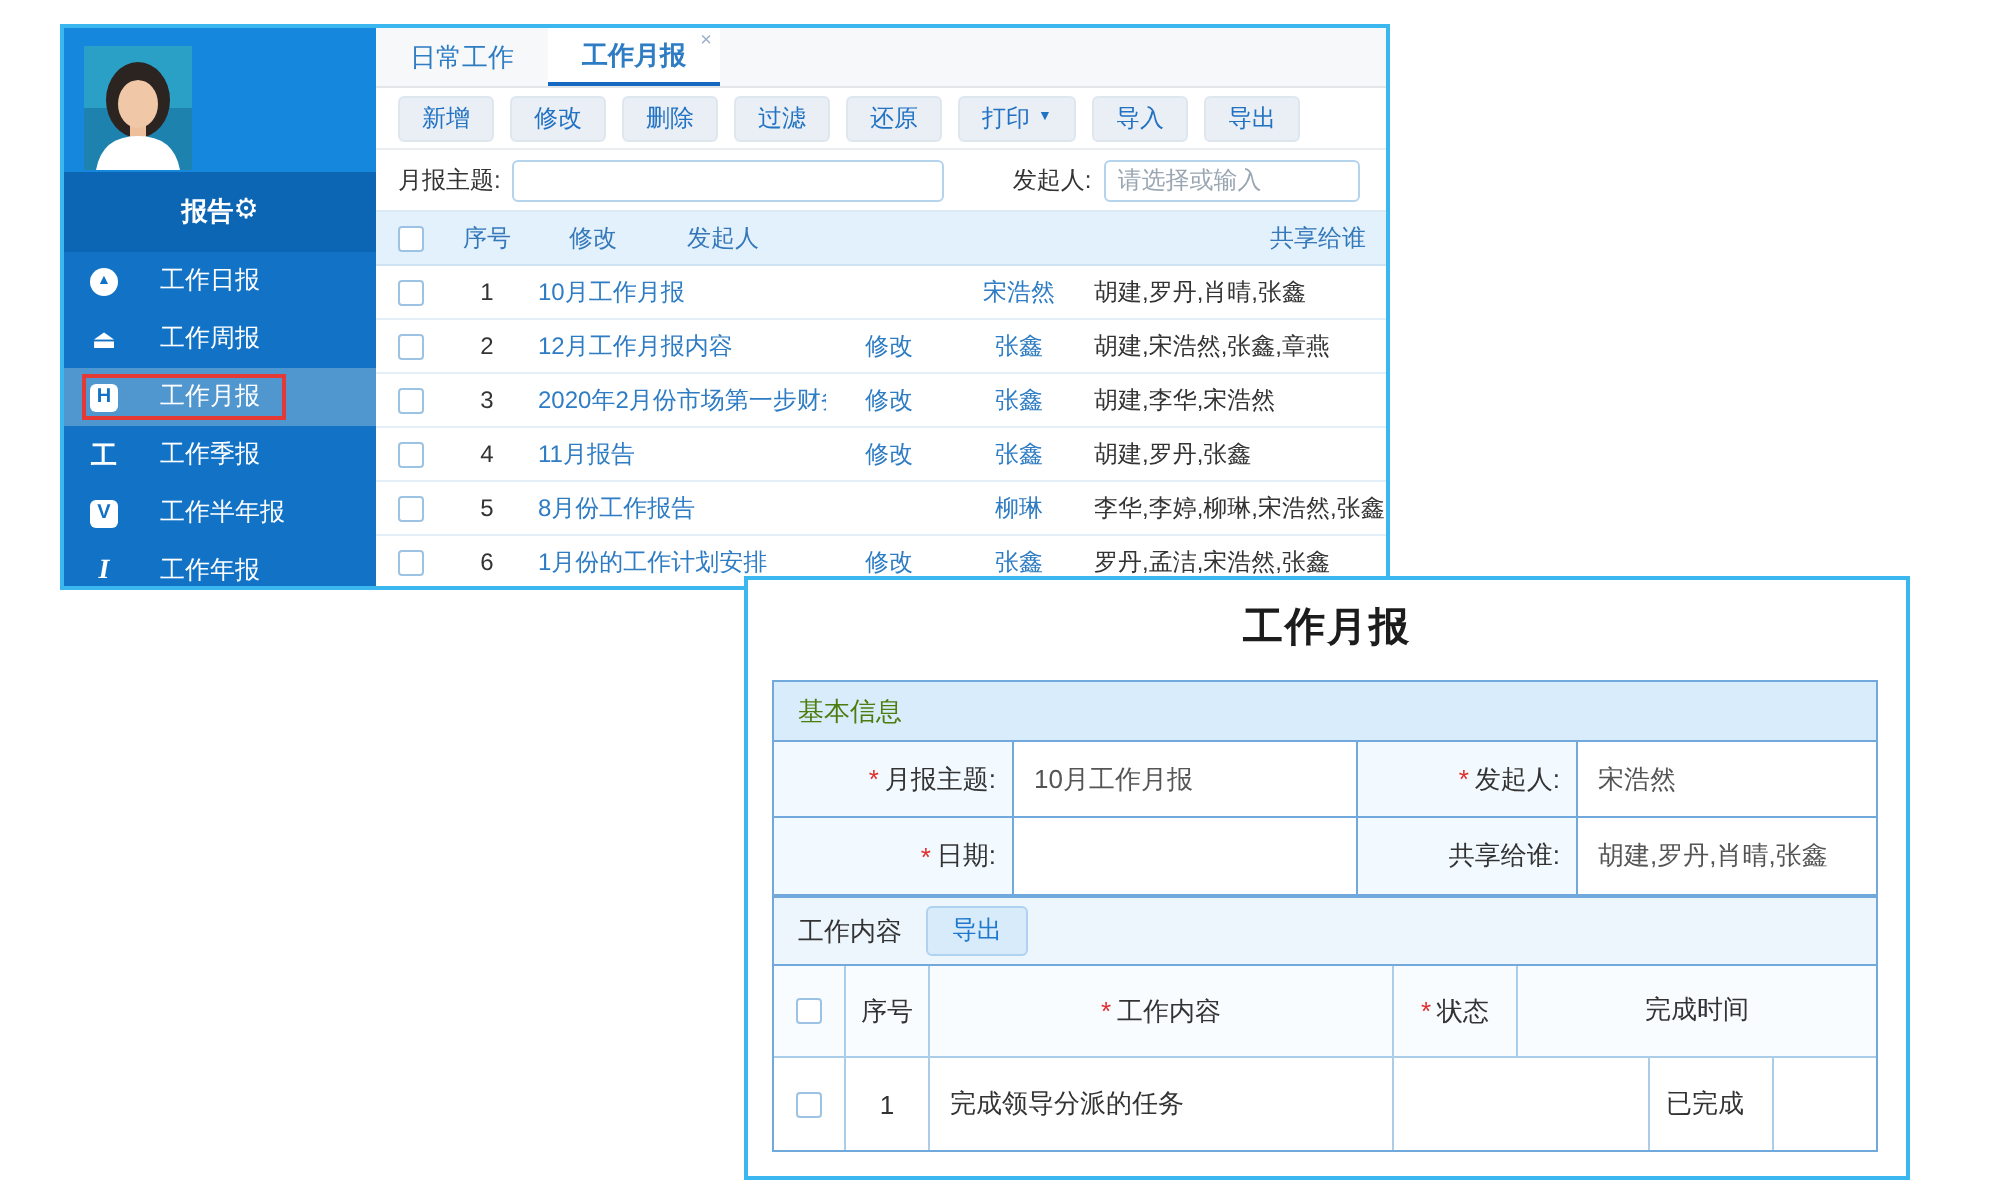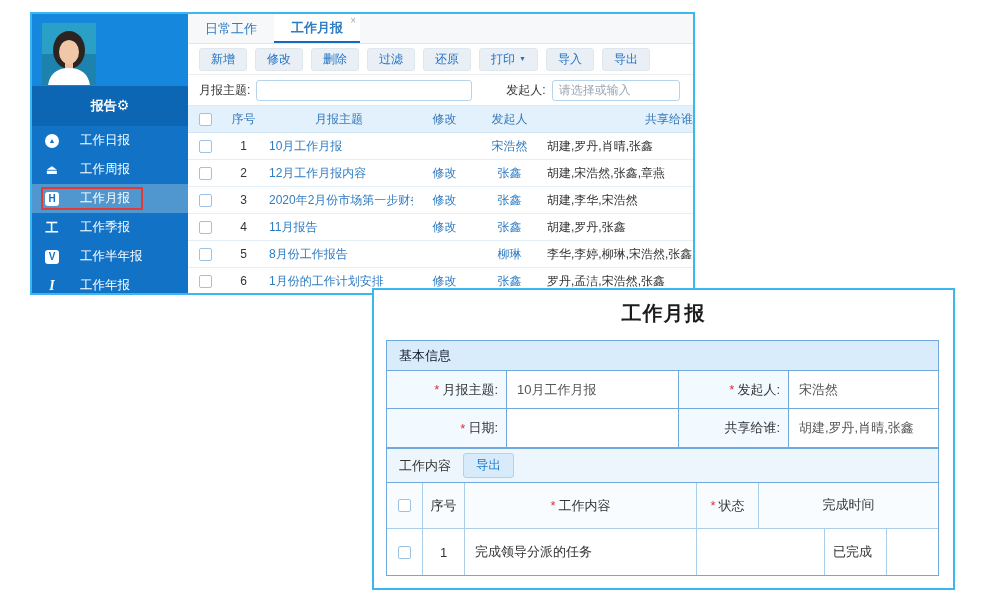--- a/index.html
+++ b/index.html
@@ -58,33 +58,33 @@
     color:var(--table_header_text,#3578b9);border-bottom:1px solid #cfe3f3;}
   .g-row{display:flex;height:27px;align-items:center;border-bottom:1px solid #e4eef7;color:#333;}
   .c{flex-shrink:0;padding:0 4px;white-space:nowrap;overflow:hidden;}
   .c-cb{width:34px;display:flex;justify-content:center;}
   .c-no{width:43px;text-align:center;}
   .c-topic{width:148px;}
   .g-head .c-topic{text-align:center;}
   .c-mod{width:63px;text-align:center;}
   .c-init{width:67px;text-align:center;}
   .c-shared{flex:1;min-width:0;flex-shrink:1;}
-  .g-head .c-shared{text-align:right;padding-right:0;}
+  .g-head .c-shared{text-align:right;padding-right:10px;}
   .checkbox{width:13px;height:13px;border:1px solid #9cc3e3;border-radius:2px;background:#fff;display:inline-block;cursor:pointer;flex-shrink:0;}
   .link{color:var(--link_blue,#2e7cc3);cursor:pointer;}
 
   
   .modal{position:absolute;left:372px;top:288px;width:583px;height:302px;border:2px solid var(--cyan_border,#3ab7ee);
     background:#fff;z-index:10;overflow:hidden;}
   .modal-title{text-align:center;font-size:20px;font-weight:bold;color:#1c1c1c;margin-top:10px;letter-spacing:1px;}
   .box{border:1px solid var(--modal_border,#71a9dc);margin:0 14px 0 12px;overflow:hidden;}
   .box.basic{margin-top:13px;}
   .box.work{}
   .section-bar{height:30px;background:var(--modal_section_bg,#d9ecfb);display:flex;align-items:center;
-    padding:0 12px;font-size:13px;color:#0f172a;border-bottom:1px solid var(--modal_border,#71a9dc);}
+    padding:0 12px;font-size:13px;color:#4d7c0f;border-bottom:1px solid var(--modal_border,#71a9dc);}
   .fgrid{display:grid;grid-template-columns:120px 172px 110px 1fr;}
   .fcell{height:38px;display:flex;align-items:center;font-size:13px;padding:0 8px;
     border-right:1px solid var(--modal_border,#71a9dc);border-bottom:1px solid var(--modal_border,#71a9dc);overflow:hidden;white-space:nowrap;}
   .fcell:nth-child(4n){border-right:none;}
   .fcell:nth-child(n+5){border-bottom:none;}
   .fcell.lab{background:var(--label_cell_bg,#f2f9ff);justify-content:flex-end;color:#333;}
   .fcell.val{color:#555;padding-left:10px;}
   .req{color:var(--required_red,#e03131);margin-right:3px;}
 
   .work-bar{height:34px;display:flex;align-items:center;gap:12px;padding:0 12px;font-size:13px;color:#333;
@@ -195,21 +195,20 @@
       <label class="lbl2">发起人:</label>
       <input class="inp inp-init" placeholder="请选择或输入" style="">
     </div>
 
     <div class="grid">
       <div class="g-head">
         <div class="c c-cb">
             <span class="checkbox"></span>
           </div>
         <div class="c c-no">序号</div>
-        <div class="c c-topic">月报主题</div>
         <div class="c c-mod">修改</div>
         <div class="c c-init">发起人</div>
         <div class="c c-shared">共享给谁</div>
       </div>
 
       <div class="g-row">
         <div class="c c-cb">
             <span class="checkbox"></span>
           </div>
         <div class="c c-no">1</div>

